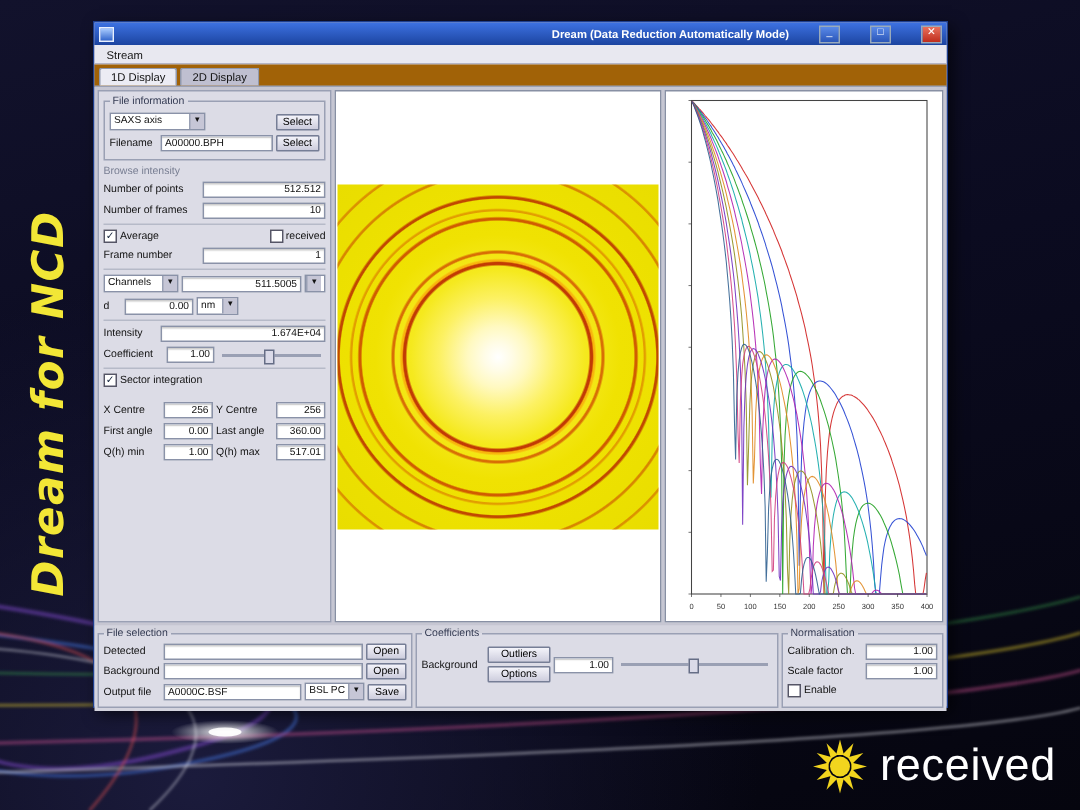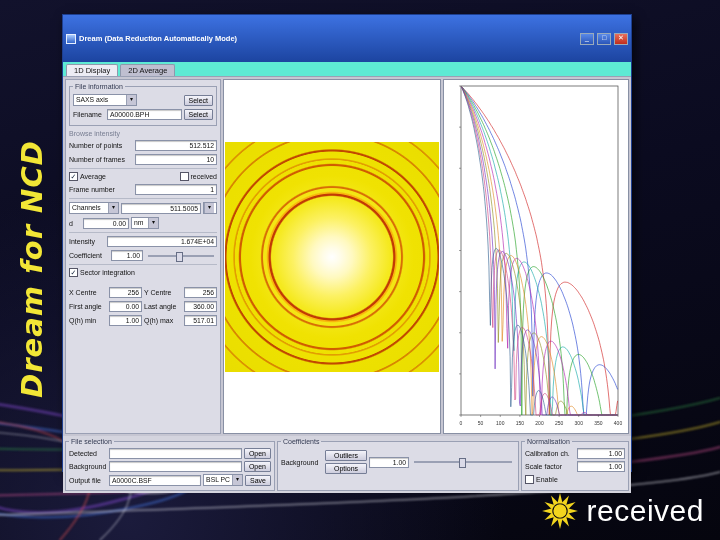--- a/index.html
+++ b/index.html
@@ -8,30 +8,30 @@
     background:radial-gradient(ellipse at 18% 96%, #1b1b3c 0%, rgba(27,27,60,0) 45%),
                linear-gradient(165deg,#12122c 0%,#0b0b20 45%,#05050e 100%);}
   .swirls{position:absolute;left:0;top:0;z-index:1;}
   .slide-title{position:absolute;left:-102px;top:252px;width:268px;text-align:center;z-index:2;
     transform:rotate(-90deg);font-size:29px;font-weight:bold;font-style:italic;
     color:#f2e636;letter-spacing:1px;font-family:"DejaVu Sans",sans-serif;}
   
   .app{position:absolute;left:62px;top:14px;width:568px;height:456px;z-index:3;
     background:#d4d4de;border:1px solid #1e3f8f;box-shadow:3px 4px 10px rgba(0,0,0,.65);
     display:flex;flex-direction:column;font-size:7px;color:#111;}
-  .titlebar{flex:0 0 15px;background:linear-gradient(#3d72e2,#1c44a0);display:flex;align-items:center;padding:16px 3px;gap:3px;}
+  .titlebar{flex:0 0 15px;background:linear-gradient(#3d72e2,#1c44a0);display:flex;align-items:center;padding:0 3px;gap:20px;text-align:right;}
   .ticon{width:8px;height:8px;background:linear-gradient(#aaccff,#3366cc);border:1px solid #e8f0ff;}
   .title-text{color:#fff;font-size:7.5px;font-weight:bold;flex:1;white-space:nowrap;overflow:hidden;}
   .winbtn{width:12px;height:10px;border:1px solid #9ab;color:#fff;font-size:7px;line-height:8px;text-align:center;}
   .winbtn.min{background:linear-gradient(#5a8ae8,#2a55b8);} .winbtn.min::after{content:"_";}
   .winbtn.max{background:linear-gradient(#5a8ae8,#2a55b8);} .winbtn.max::after{content:"□";}
   .winbtn.close{background:linear-gradient(#e8705c,#bf2d1c);} .winbtn.close::after{content:"✕";}
   .menubar{flex:0 0 12px;background:#e8e8f0;border-bottom:1px solid #b4b4c4;display:flex;align-items:center;padding:0 4px;}
   .menu-item{font-size:7.5px;padding:0 4px;}
-  .tabbar{flex:0 0 14px;background:#5eead4;display:flex;align-items:flex-end;padding:0 3px;gap:2px;border-bottom:1px solid #9aa0b4;}
+  .tabbar{flex:0 0 14px;background:#a16207;display:flex;align-items:flex-end;padding:0 3px;gap:2px;border-bottom:1px solid #9aa0b4;}
   .tab{font-size:7.5px;padding:1px 7px;border:1px solid #9098ac;border-bottom:none;border-radius:2px 2px 0 0;background:#bfbfd0;}
   .tab.active{background:#ececf4;}
   .main{flex:0 0 355px;display:flex;gap:2px;padding:2px;background:#c6c6d2;}
   .left-panel{flex:0 0 148px;background:#dcdce6;border:1px solid #9aa0b4;padding:3px 3px;overflow:hidden;}
   .image-panel{flex:1;background:#fff;border:1px solid #8890a4;display:flex;align-items:center;justify-content:center;}
   .det-image{width:214px;height:230px;
     background:
      radial-gradient(circle,
        rgba(0,0,0,0) 0% 38.5%, rgba(185,28,0,.85) 39.3% 40.1%, rgba(255,120,0,.45) 40.7% 41.1%,
        rgba(0,0,0,0) 41.9% 43.6%, rgba(205,60,0,.7) 44.2% 44.8%, rgba(0,0,0,0) 45.6% 57.6%,
@@ -100,24 +100,27 @@
   <div class="app">
 
     <div class="titlebar">
       <span class="ticon"></span>
       <span class="title-text">Dream (Data Reduction Automatically Mode)</span>
       <span class="winbtn min"></span>
       <span class="winbtn max"></span>
       <span class="winbtn close"></span>
     </div>
 
+    <div class="menubar">
+      <span class="menu-item">Stream</span>
+    </div>
 
     <div class="tabbar">
       <span class="tab active">1D Display</span>
-      <span class="tab">2D Average</span>
+      <span class="tab">2D Display</span>
     </div>
 
     <div class="main">
 
       <div class="left-panel">
         <fieldset>
           <legend>File information</legend>
           <div class="row">
             <span class="combo" style="flex:0 0 62px">
               <span class="ctext">SAXS axis</span>

